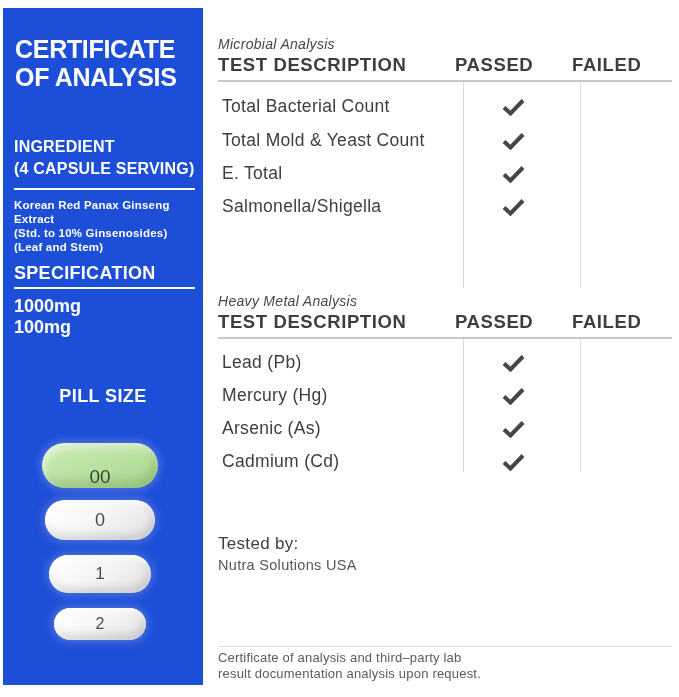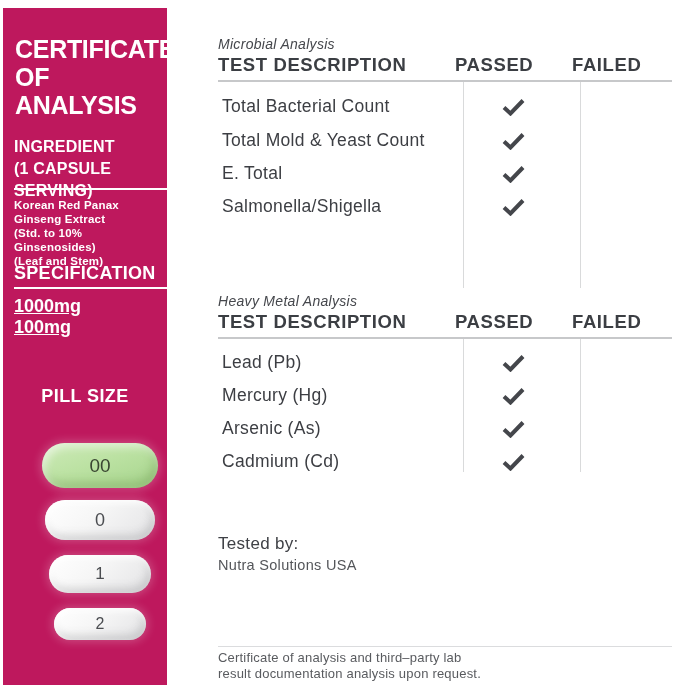--- a/index.html
+++ b/index.html
@@ -1,50 +1,50 @@
 <!DOCTYPE html>
 <html><head>
 <meta charset="utf-8">
 <style>
   html,body{margin:0;padding:0;background:#ffffff;}
   .page{position:relative;width:679px;height:697px;background:#ffffff;overflow:hidden;
         font-family:"Liberation Sans", sans-serif;}
 
   
-  .sidebar{position:absolute;left:3px;top:8px;width:164px;height:677px;background:#be185d;color:#fff;}
+  .sidebar{position:absolute;left:3px;top:8px;width:200px;height:677px;background:#1d4ed8;color:#fff;}
   .coa-title{position:absolute;top:27px;left:12px;font-size:25px;line-height:28px;font-weight:bold;
              letter-spacing:-0.3px;white-space:pre-line;}
   .ing-heading{position:absolute;top:128px;left:11px;font-size:16px;line-height:22px;font-weight:bold;
                white-space:pre-line;letter-spacing:0.2px;}
   .rule-w{position:absolute;left:11px;width:181px;height:2px;background:#ffffff;}
   .rule1{top:180px;}
   .ing-details{position:absolute;top:190px;left:11px;font-size:11.5px;line-height:14px;font-weight:bold;
                white-space:pre-line;letter-spacing:0.2px;}
   .spec-heading{position:absolute;top:255px;left:11px;font-size:18px;font-weight:bold;letter-spacing:0.3px;}
   .rule2{top:279px;}
   .spec-values{position:absolute;top:288px;left:11px;font-size:18px;line-height:21px;font-weight:bold;
-               white-space:pre-line;text-decoration:underline;}
+               white-space:pre-line;}
   .pill-heading{position:absolute;top:378px;left:0;width:100%;text-align:center;font-size:18px;
                 font-weight:bold;letter-spacing:0.4px;}
   .pill-sub{position:absolute;top:401px;left:0;width:100%;text-align:center;font-size:11.5px;
             color:#f2f2f2;letter-spacing:0.2px;}
 
   
   .capsule{position:absolute;border-radius:999px;display:flex;align-items:center;justify-content:center;
            box-shadow:0 0 10px 2px rgba(255,255,255,0.22);}
   .capsule.white{background:linear-gradient(135deg,#ffffff 0%,#f6f6f6 45%,#e3e3e5 100%);
                  box-shadow:0 0 10px 2px rgba(255,255,255,0.22),
                             inset 2px 3px 6px rgba(255,255,255,0.95),
                             inset -3px -5px 9px rgba(90,90,95,0.22);
                  color:#4b4d51;}
   .capsule.green{background:linear-gradient(160deg,#cdeab8 0%,#bce2a3 45%,#a6d48c 100%);
                  box-shadow:0 0 10px 2px rgba(255,255,255,0.22),
                             inset 3px 4px 8px rgba(255,255,255,0.55),
                             inset -4px -6px 10px rgba(110,155,80,0.40);
-                 color:#3a4632;}
+                 color:#3a4632;align-items:flex-end;}
   .cap-00{left:39px;top:435px;width:116px;height:45px;font-size:19px;}
   .cap-0 {left:42px;top:492px;width:110px;height:40px;font-size:18px;}
   .cap-1 {left:46px;top:547px;width:102px;height:38px;font-size:17px;}
   .cap-2 {left:51px;top:600px;width:92px;height:32px;font-size:16px;}
 
   
   .main{position:absolute;left:210px;top:0;width:469px;height:670px;color:#3d3f44;}
   .section-label{position:absolute;left:8px;font-size:14px;font-style:italic;color:#45474c;letter-spacing:0.3px;}
   .thead,.trow{position:absolute;left:0;width:469px;display:grid;grid-template-columns:245px 117px 99px;}
   .thead span{font-size:18.5px;font-weight:bold;letter-spacing:0.6px;color:#3b3e43;}
@@ -68,21 +68,21 @@
 </head>
 <body>
 
 <div class="page">
 
   <aside class="sidebar">
     <div class="coa-title">CERTIFICATE
 OF ANALYSIS</div>
 
     <div class="ing-heading">INGREDIENT
-(1 CAPSULE SERVING)</div>
+(4 CAPSULE SERVING)</div>
     <div class="rule-w rule1"></div>
     <div class="ing-details">Korean Red Panax Ginseng Extract
 (Std. to 10% Ginsenosides)
 (Leaf and Stem)</div>
 
     <div class="spec-heading">SPECIFICATION</div>
     <div class="rule-w rule2"></div>
     <div class="spec-values">1000mg
 100mg</div>
 

